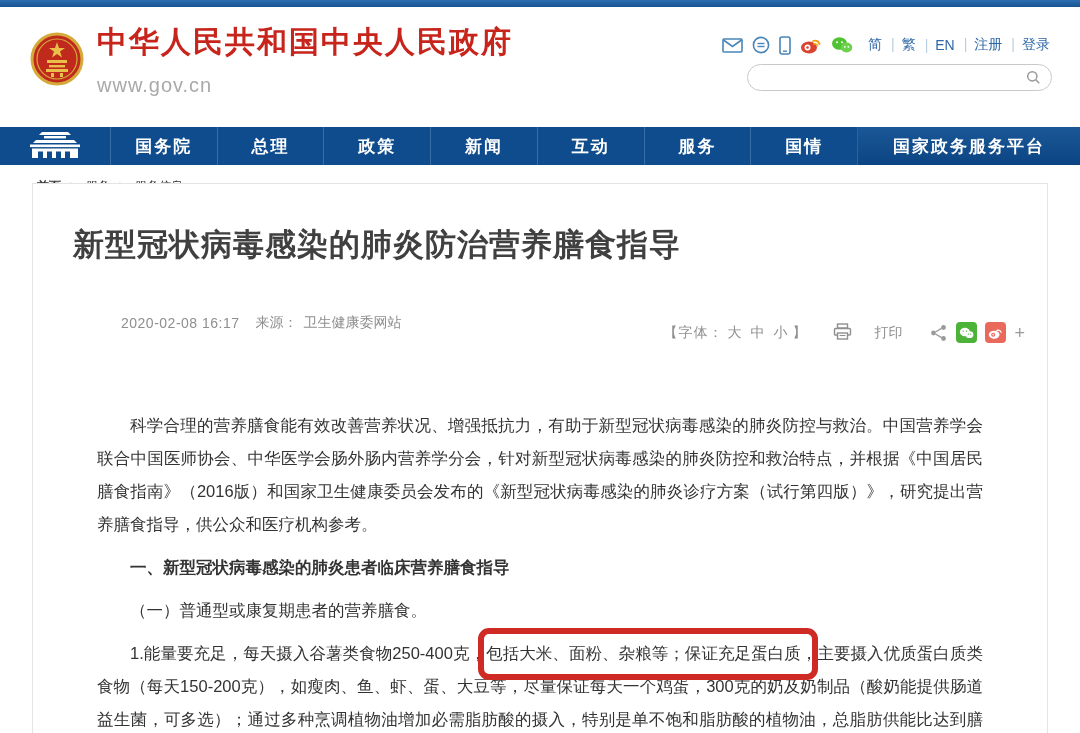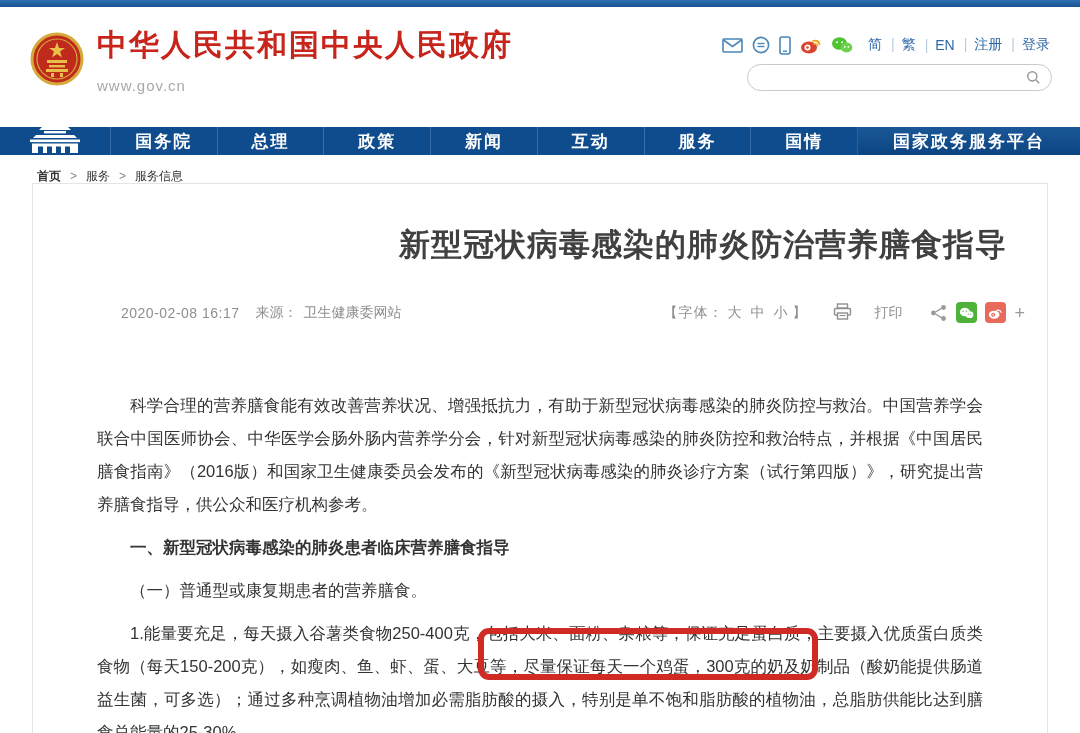--- a/index.html
+++ b/index.html
@@ -9,53 +9,53 @@
     background:#fff; font-family:"Liberation Sans","DejaVu Sans",sans-serif;
     -webkit-font-smoothing:antialiased;
   }
   
   .topbar { height:7px; background:linear-gradient(to bottom,#2e6fb2,#175591); }
 
   
   .header { height:120px; padding:0 28px 12px 30px; display:flex; align-items:center; justify-content:space-between; background:#fff; }
   .brand { display:flex; align-items:center; gap:13px; cursor:pointer; }
   .brand-text .site-title { color:#c7251c; font-size:30px; font-weight:bold; letter-spacing:2px; line-height:1.1; }
-  .brand-text .site-url { color:#a9a9a9; font-size:15px; margin-top:16px; letter-spacing:1px; }
+  .brand-text .site-url { color:#a9a9a9; font-size:20px; margin-top:16px; letter-spacing:1px; }
   .header-right { display:flex; flex-direction:column; align-items:flex-end; gap:9px; padding-top:4px; }
   .icon-row { display:flex; align-items:center; gap:9px; }
   .icon-row .hicon { display:inline-flex; align-items:center; cursor:pointer; }
   .lang { display:flex; align-items:center; font-size:14px; margin-left:4px; }
   .lang a { color:#2e68a7; text-decoration:none; cursor:pointer; padding:0 2px; white-space:nowrap; }
   .lang a + a::before { content:"|"; color:#b9cde0; margin:0 7px 0 5px; }
   .searchbox { width:305px; height:27px; border:1px solid #c9c9c9; border-radius:14px; display:flex; align-items:center; padding:0 10px; background:#fff; }
   .searchbox input { flex:1; border:none; outline:none; font-size:13px; background:transparent; color:#333; }
   .search-btn { cursor:pointer; display:inline-flex; }
 
   
-  .nav { height:28px; background:#0e4c8d; display:flex; align-items:stretch; }
+  .nav { height:38px; background:#0e4c8d; display:flex; align-items:stretch; }
   .nav-home { width:110px; display:flex; align-items:center; justify-content:center; cursor:pointer; }
   .nav-items { flex:1; display:flex; }
   .nav-item { flex:1; display:flex; align-items:center; justify-content:center; color:#fff;
     font-size:17px; font-weight:bold; letter-spacing:2px; border-left:1px solid #3a6da6; cursor:pointer; white-space:nowrap; }
   .nav-item:last-child { flex:0 0 223px; background:linear-gradient(to bottom,#1a5796,#0c4483); border-left:1px solid #2c619c; }
 
   
   .breadcrumb { padding:13px 0 0 37px; font-size:12px; color:#333; }
   .breadcrumb a { color:#333; text-decoration:none; cursor:pointer; }
   .breadcrumb a:first-child { font-weight:bold; }
   .breadcrumb a + a::before { content:">"; color:#888; font-weight:normal; margin:0 9px; font-size:12px; }
 
   
   .card { position:absolute; left:32px; top:183px; width:1016px; height:570px; background:#fff; border:1px solid #e4e4e4; }
-  .article-title { margin:40px 40px 0; text-align:right; font-size:31px; color:#404040; font-weight:bold; letter-spacing:1px; }
+  .article-title { margin:40px 40px 0; text-align:left; font-size:31px; color:#404040; font-weight:bold; letter-spacing:1px; }
   .meta { display:flex; align-items:center; margin:36px 22px 0 88px; font-size:14px; color:#8f8f8f; }
   .meta-date { letter-spacing:.5px; }
   .meta-source { margin-left:16px; }
   .meta-source a { color:#8f8f8f; text-decoration:none; cursor:pointer; margin-left:6px; }
-  .meta-right { margin-left:auto; display:flex; align-items:center; gap:12px; }
+  .meta-right { margin-left:auto; display:flex; align-items:center; gap:12px;margin-top:20px; }
   .font-ctl { color:#8f8f8f; letter-spacing:1px; display:inline-flex; align-items:center; }
   .font-ctl .fs-list { display:inline-flex; }
   .font-ctl a { color:#8f8f8f; text-decoration:none; cursor:pointer; margin:0 4px; }
   .print { display:inline-flex; align-items:center; gap:22px; color:#8f8f8f; cursor:pointer; margin-left:14px; }
   .share-group { display:inline-flex; align-items:center; gap:8px; margin-left:16px; }
   .share-sq { width:21px; height:21px; border-radius:4px; display:inline-flex; align-items:center; justify-content:center; cursor:pointer; }
   .share-sq.wechat { background:#4cb238; }
   .share-sq.weibo { background:#e9695b; }
   .share-more { color:#9a9a9a; font-size:18px; cursor:pointer; line-height:1; }
 

